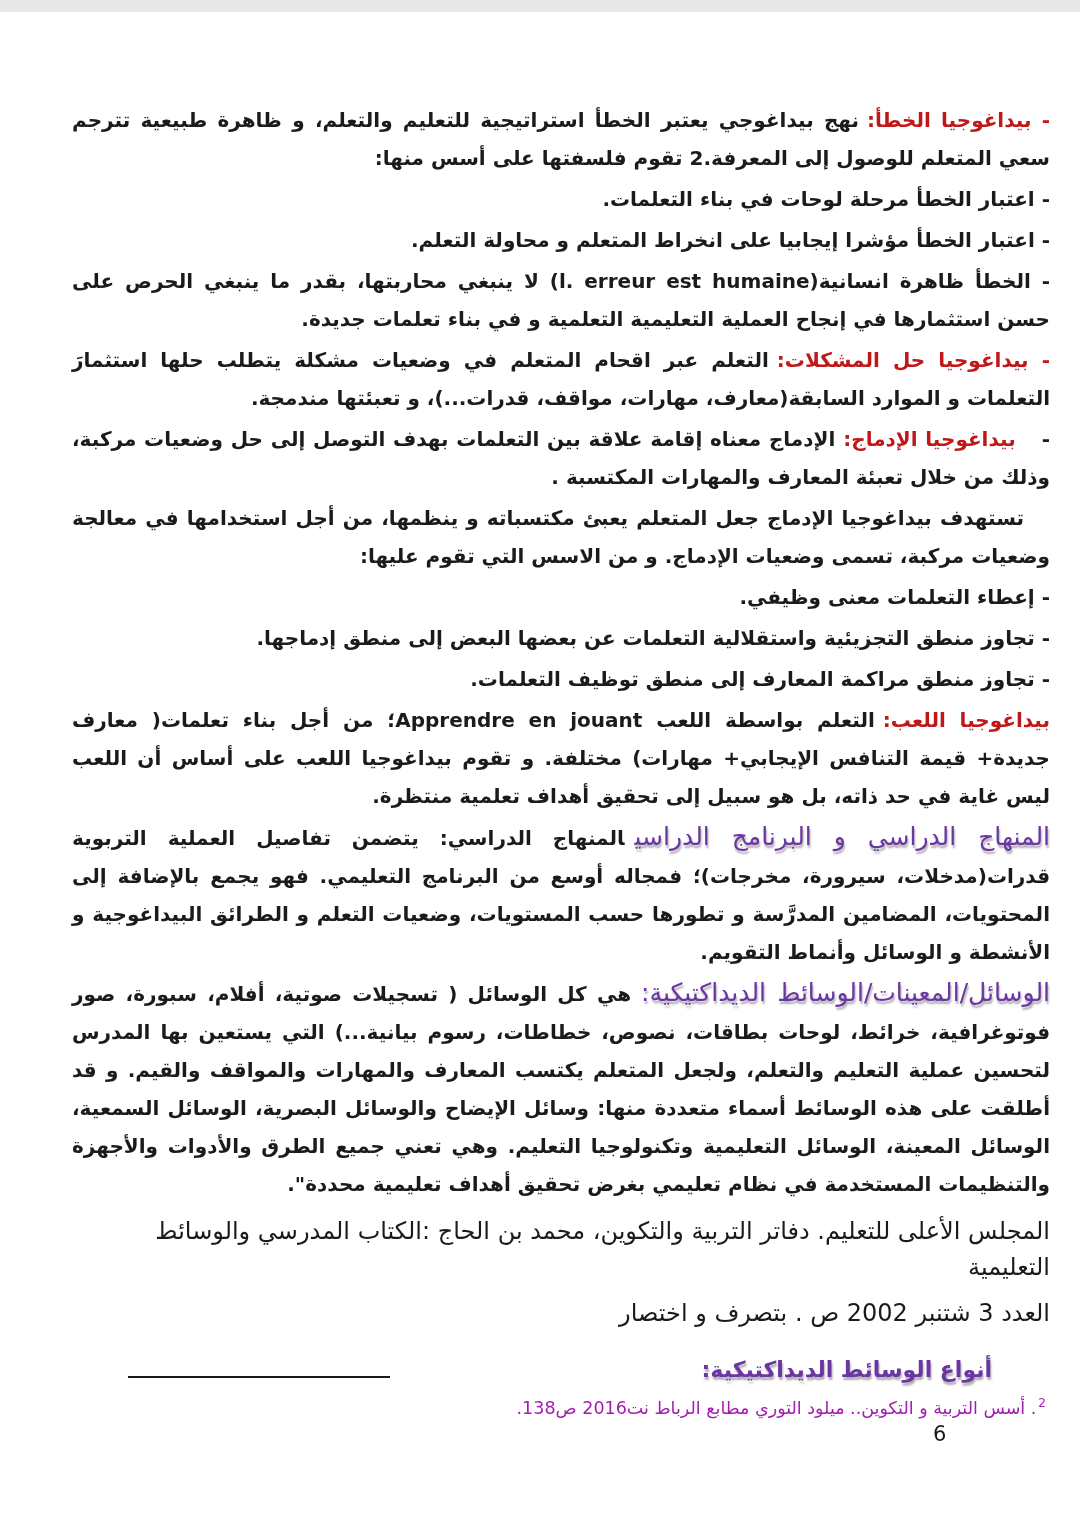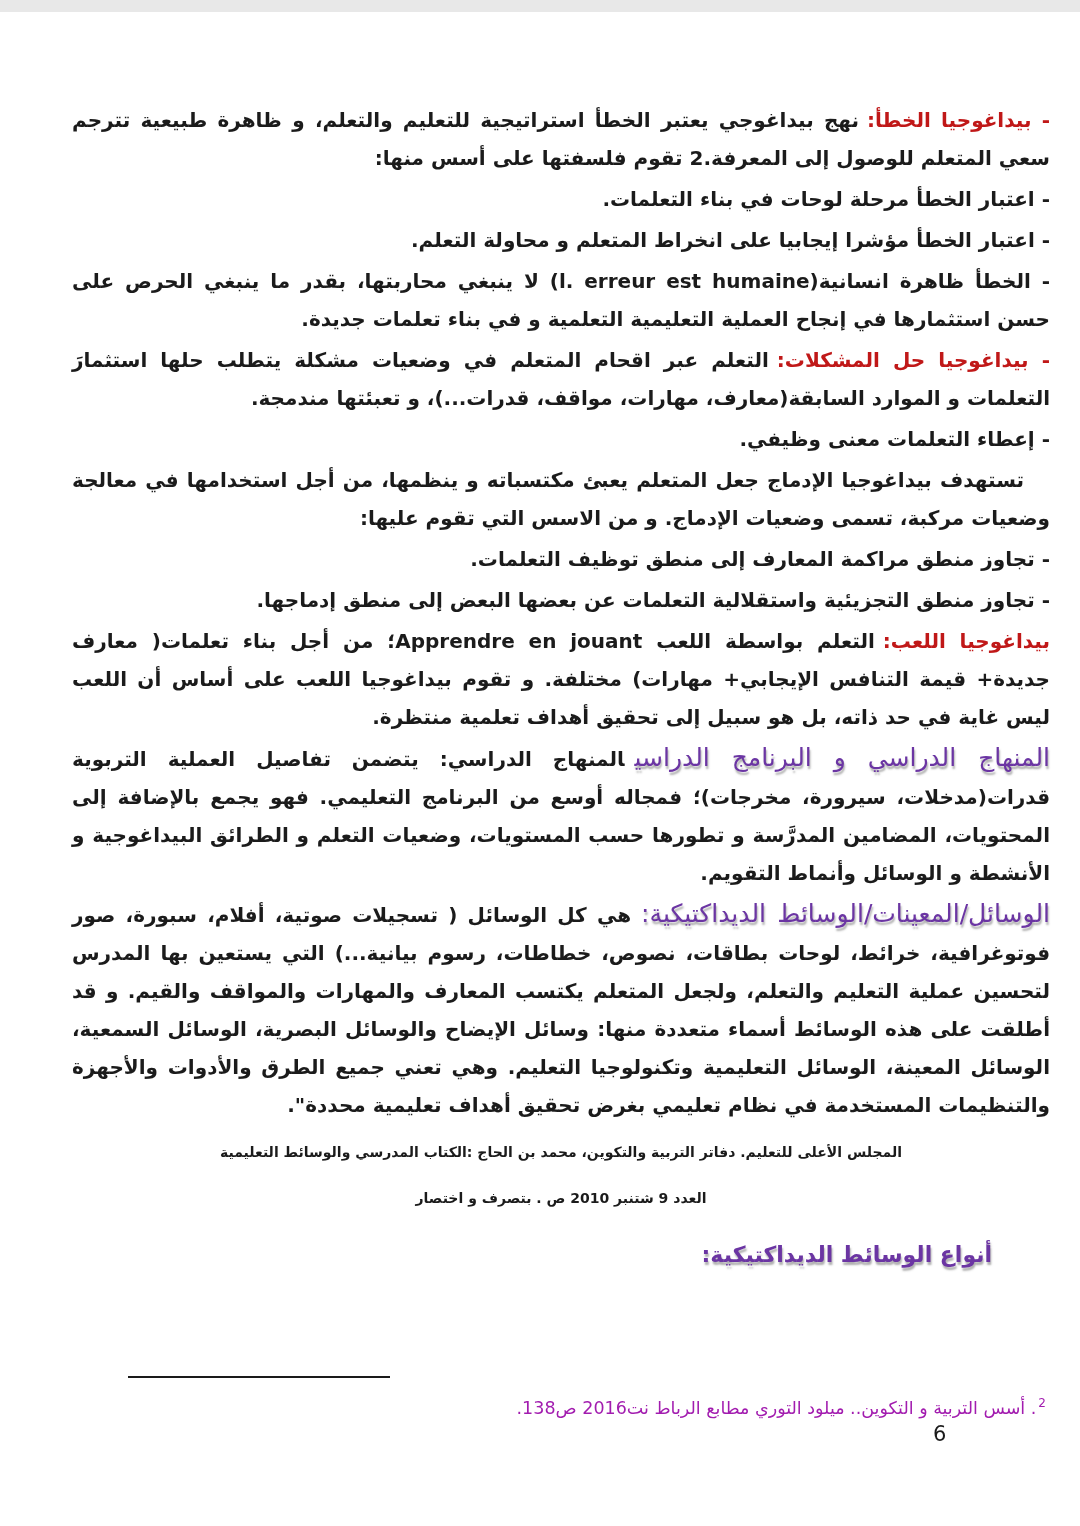--- a/index.html
+++ b/index.html
@@ -36,24 +36,23 @@
   }
   .purple-head{
     color:#6b35a3;
     font-size:25px;
     font-weight:normal;
     margin-left:10px;
     text-shadow:1px 3px 2px rgba(110,110,110,0.55);
   }
   .citation{
     margin:10px 0 0 0;
-    font-size:14px;
+    font-size:24px;
     line-height:36px;
-    font-weight:bold;
-    text-align:center;
+    font-weight:normal;
   }
   .bottom-heading{
     margin:26px 58px 0 0;
     font-size:22px;
     font-weight:bold;
     color:#6b35a3;
     text-align:right;
     text-shadow:1px 3px 2px rgba(110,110,110,0.55);
   }
   .footnote-rule{
@@ -99,43 +98,46 @@
     <p class="para">- اعتبار الخطأ مرحلة لوحات في بناء التعلمات.</p>
 
     <p class="para">- اعتبار الخطأ مؤشرا إيجابيا على انخراط المتعلم و محاولة التعلم.</p>
 
     <p class="para">- الخطأ ظاهرة انسانية(l. erreur est humaine) لا ينبغي محاربتها، بقدر ما ينبغي الحرص على حسن استثمارها في إنجاح العملية التعليمية التعلمية و في بناء تعلمات جديدة.</p>
 
     <p class="para">
       <span class="red-head">- بيداغوجيا حل المشكلات:</span><span>التعلم عبر اقحام المتعلم في وضعيات مشكلة يتطلب حلها استثمارَ التعلمات و الموارد السابقة(معارف، مهارات، مواقف، قدرات...)، و تعبئتها مندمجة.</span>
     </p>
 
+    <p class="para">
+      <span class="marker">-</span><span class="red-head">بيداغوجيا الإدماج:</span><span>الإدماج معناه إقامة علاقة بين التعلمات بهدف التوصل إلى حل وضعيات مركبة، وذلك من خلال تعبئة المعارف والمهارات المكتسبة .</span>
+    </p>
+
+    <p class="para indent">تستهدف بيداغوجيا الإدماج جعل المتعلم يعبئ مكتسباته و ينظمها، من أجل استخدامها في معالجة وضعيات مركبة، تسمى وضعيات الإدماج. و من الاسس التي تقوم عليها:</p>
 
     <p class="para">- إعطاء التعلمات معنى وظيفي.</p>
 
-    <p class="para indent">تستهدف بيداغوجيا الإدماج جعل المتعلم يعبئ مكتسباته و ينظمها، من أجل استخدامها في معالجة وضعيات مركبة، تسمى وضعيات الإدماج. و من الاسس التي تقوم عليها:</p>
+    <p class="para">- تجاوز منطق التجزيئية واستقلالية التعلمات عن بعضها البعض إلى منطق إدماجها.</p>
 
     <p class="para">- تجاوز منطق مراكمة المعارف إلى منطق توظيف التعلمات.</p>
-
-    <p class="para">- تجاوز منطق التجزيئية واستقلالية التعلمات عن بعضها البعض إلى منطق إدماجها.</p>
 
     <p class="para">
       <span class="red-head">بيداغوجيا اللعب:</span><span>التعلم بواسطة اللعب Apprendre en jouant؛ من أجل بناء تعلمات( معارف جديدة+ قيمة التنافس الإيجابي+ مهارات) مختلفة. و تقوم بيداغوجيا اللعب على أساس أن اللعب ليس غاية في حد ذاته، بل هو سبيل إلى تحقيق أهداف تعلمية منتظرة.</span>
     </p>
 
     <p class="para">
       <span class="purple-head">المنهاج الدراسي و البرنامج الدراسي</span><span>المنهاج الدراسي: يتضمن تفاصيل العملية التربوية قدرات(مدخلات، سيرورة، مخرجات)؛ فمجاله أوسع من البرنامج التعليمي. فهو يجمع بالإضافة إلى المحتويات، المضامين المدرَّسة و تطورها حسب المستويات، وضعيات التعلم و الطرائق البيداغوجية و الأنشطة و الوسائل وأنماط التقويم.</span>
     </p>
 
     <p class="para">
       <span class="purple-head">الوسائل/المعينات/الوسائط الديداكتيكية:</span><span>هي كل الوسائل ( تسجيلات صوتية، أفلام، سبورة، صور فوتوغرافية، خرائط، لوحات بطاقات، نصوص، خطاطات، رسوم بيانية...) التي يستعين بها المدرس لتحسين عملية التعليم والتعلم، ولجعل المتعلم يكتسب المعارف والمهارات والمواقف والقيم. و قد أطلقت على هذه الوسائط أسماء متعددة منها: وسائل الإيضاح والوسائل البصرية، الوسائل السمعية، الوسائل المعينة، الوسائل التعليمية وتكنولوجيا التعليم. وهي تعني جميع الطرق والأدوات والأجهزة والتنظيمات المستخدمة في نظام تعليمي بغرض تحقيق أهداف تعليمية محددة".</span>
     </p>
 
     <p class="citation">المجلس الأعلى للتعليم. دفاتر التربية والتكوين، محمد بن الحاج :الكتاب المدرسي والوسائط التعليمية</p>
-    <p class="citation">العدد 9 شتنبر 2010 ص . بتصرف و اختصار</p>
+    <p class="citation">العدد 3 شتنبر 2002 ص . بتصرف و اختصار</p>
 
     <h2 class="bottom-heading">أنواع الوسائط الديداكتيكية:</h2>
   </div>
 
   <div class="footnote-rule"></div>
 
   <p class="footnote">
     <sup>2</sup><span>. أسس التربية و التكوين.. ميلود التوري مطابع الرباط نت2016 ص138.</span>
   </p>
 

